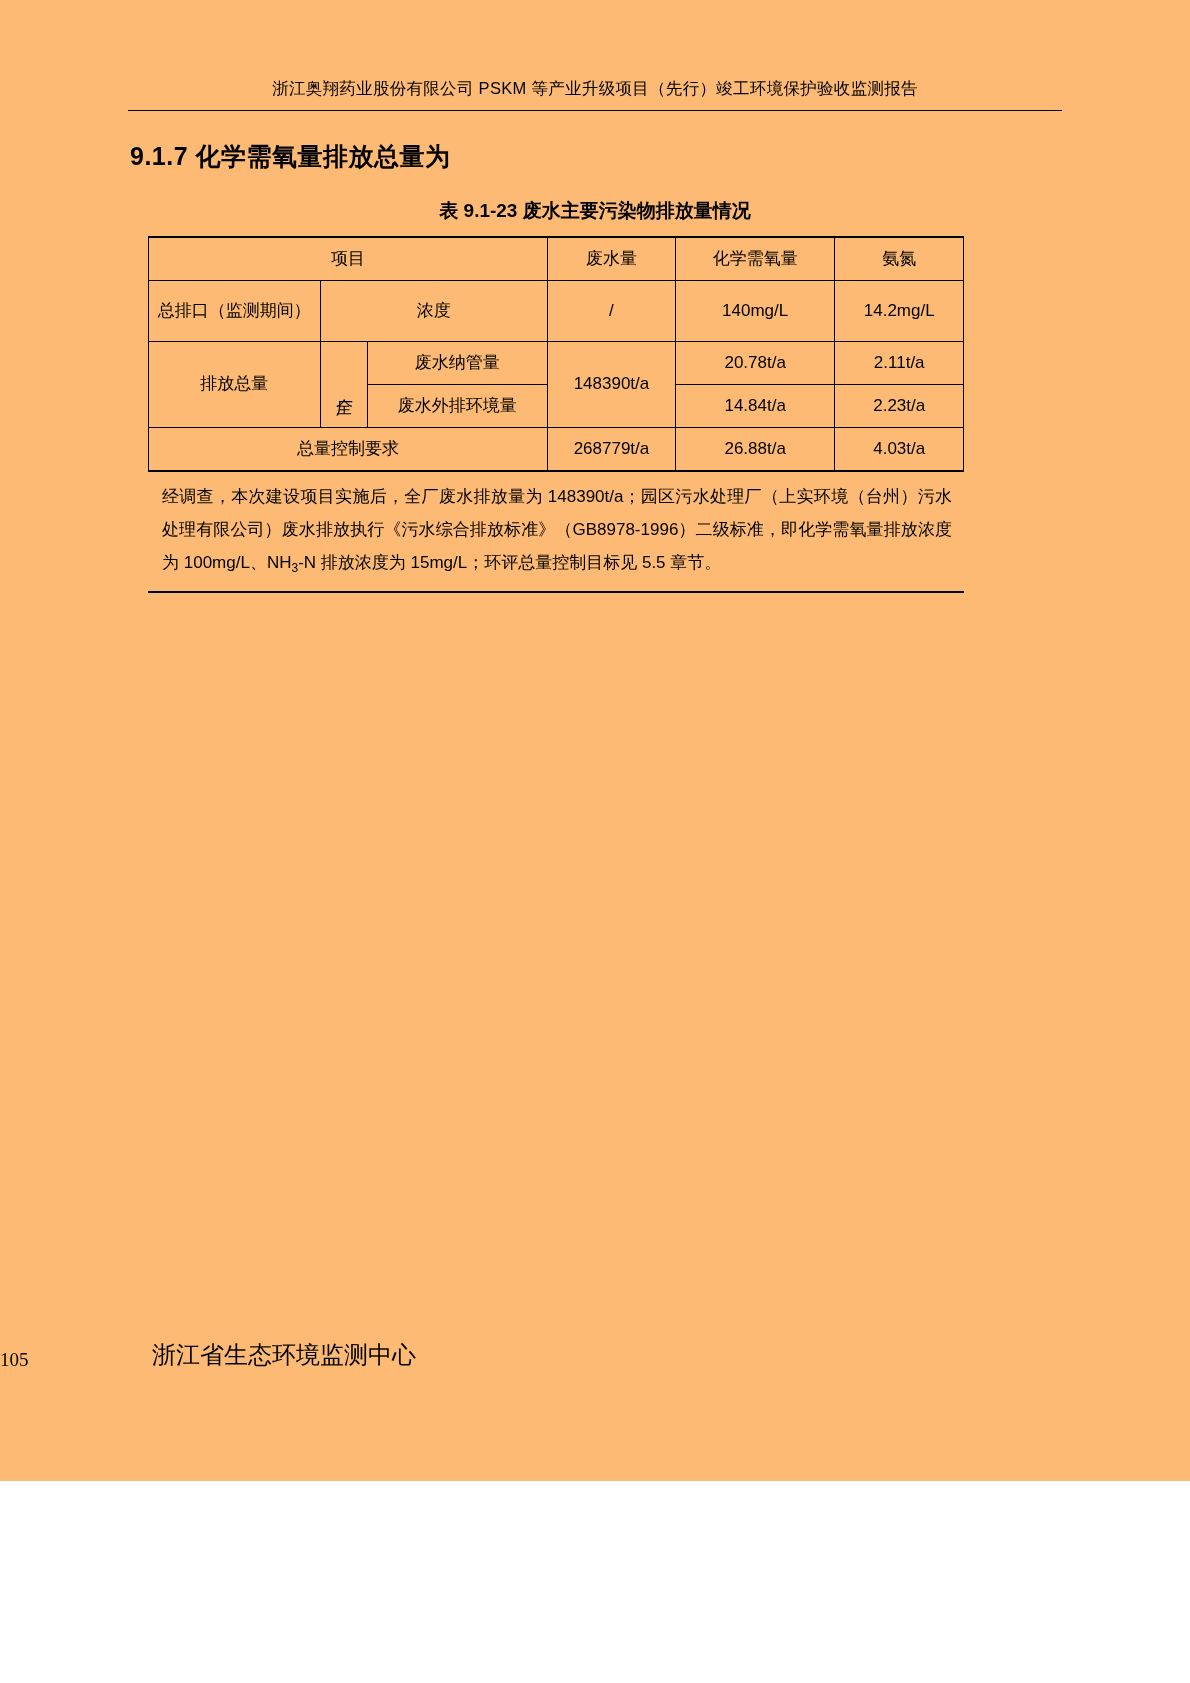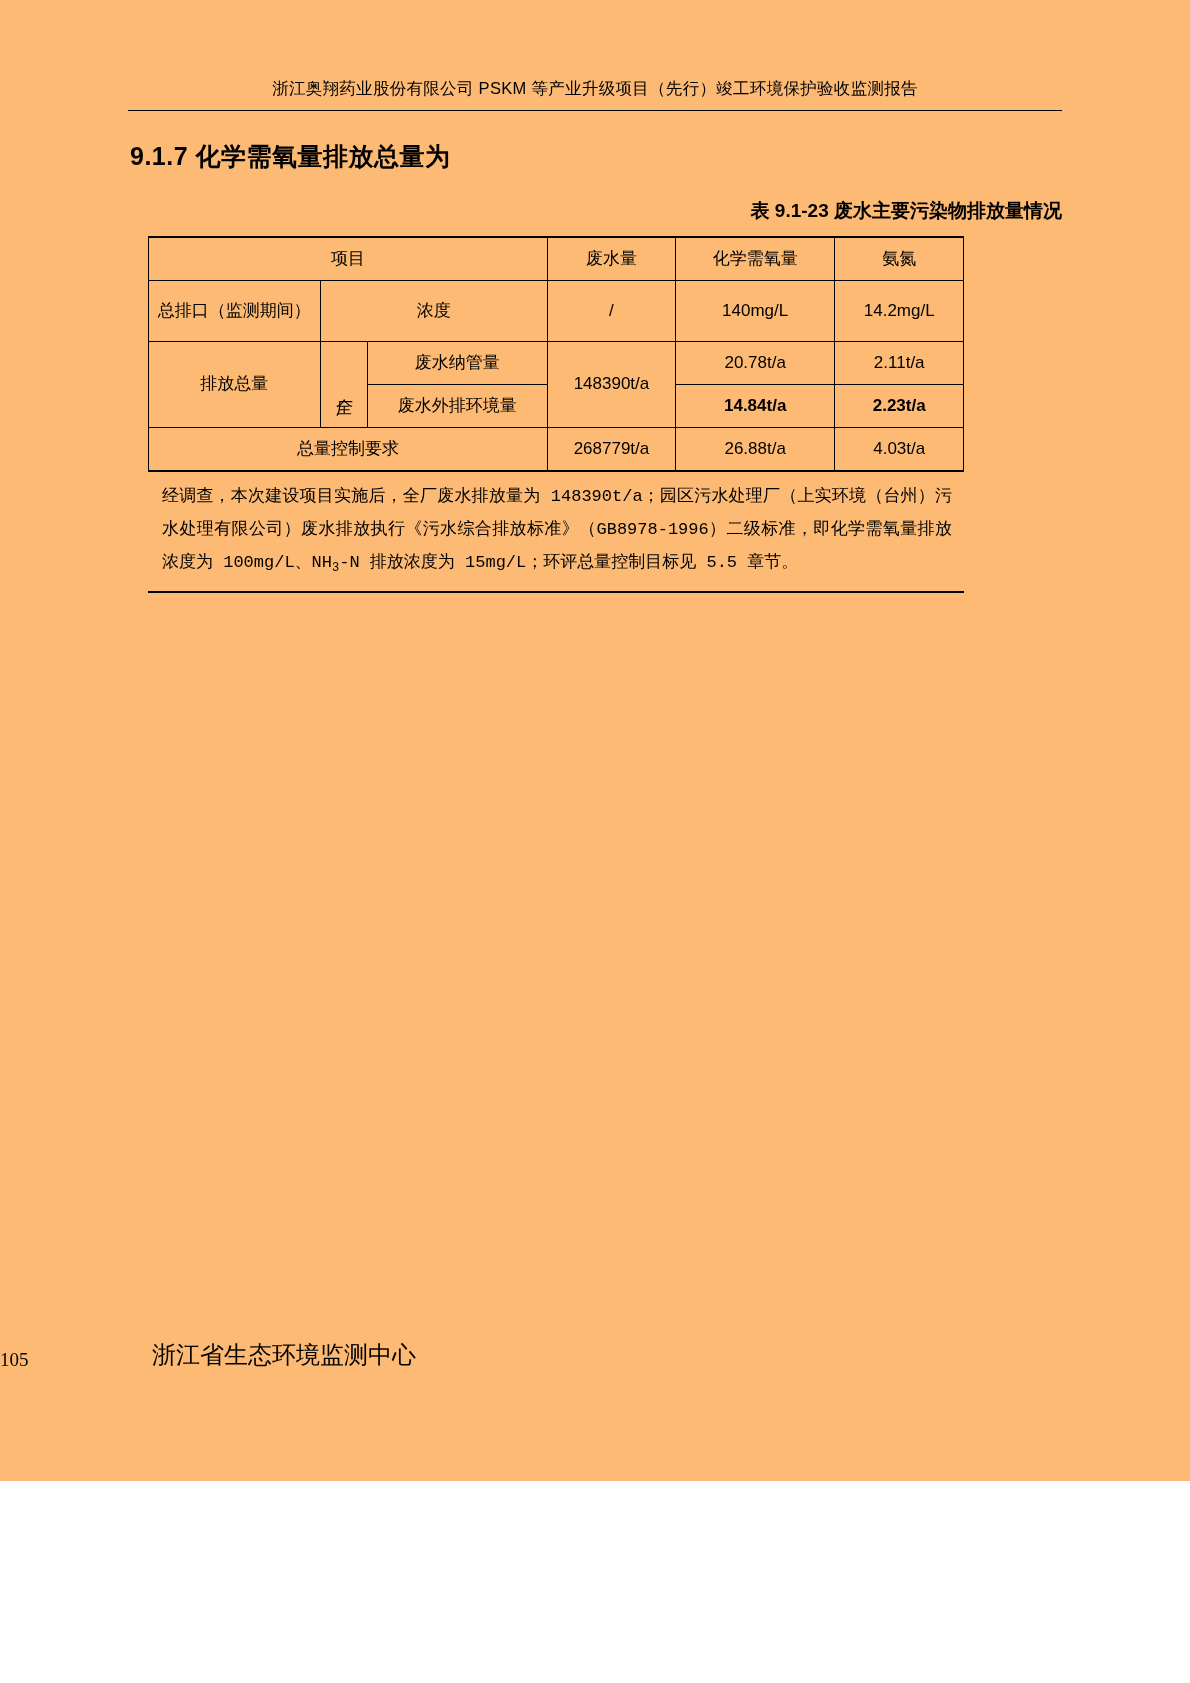--- a/index.html
+++ b/index.html
@@ -46,21 +46,21 @@
     font-weight: bold;
     font-size: 25px;
     letter-spacing: 0.5px;
   }
   
   .table-caption {
     position: absolute;
     top: 198px;
     left: 128px;
     width: 934px;
-    text-align: right;
+    text-align: center;
     font-family: "Liberation Sans", sans-serif;
     font-weight: bold;
     font-size: 19px;
   }
   
   .tbl-wrap {
     position: absolute;
     top: 236px;
     left: 148px;
     width: 816px;
@@ -89,24 +89,24 @@
   }
   .cell-tall { height: 52px; }
   .cell-std { height: 34px; }
   .vert {
     writing-mode: vertical-rl;
     text-orientation: upright;
     letter-spacing: 2px;
     line-height: 1.1;
     display: inline-block;
   }
-  .bold { font-weight: bold; }
+  .bold { font-weight: normal; }
   
   .note {
-    font-family: Liberation Mono, monospace;
+    font-family: Liberation Sans, sans-serif;
     font-size: 17px;
     line-height: 1.95;
     text-align: justify;
     padding: 8px 12px 10px 14px;
     border-bottom: 2.2px solid #000;
     box-sizing: border-box;
     width: 816px;
   }
   .note sub { font-size: 12px; }
   

